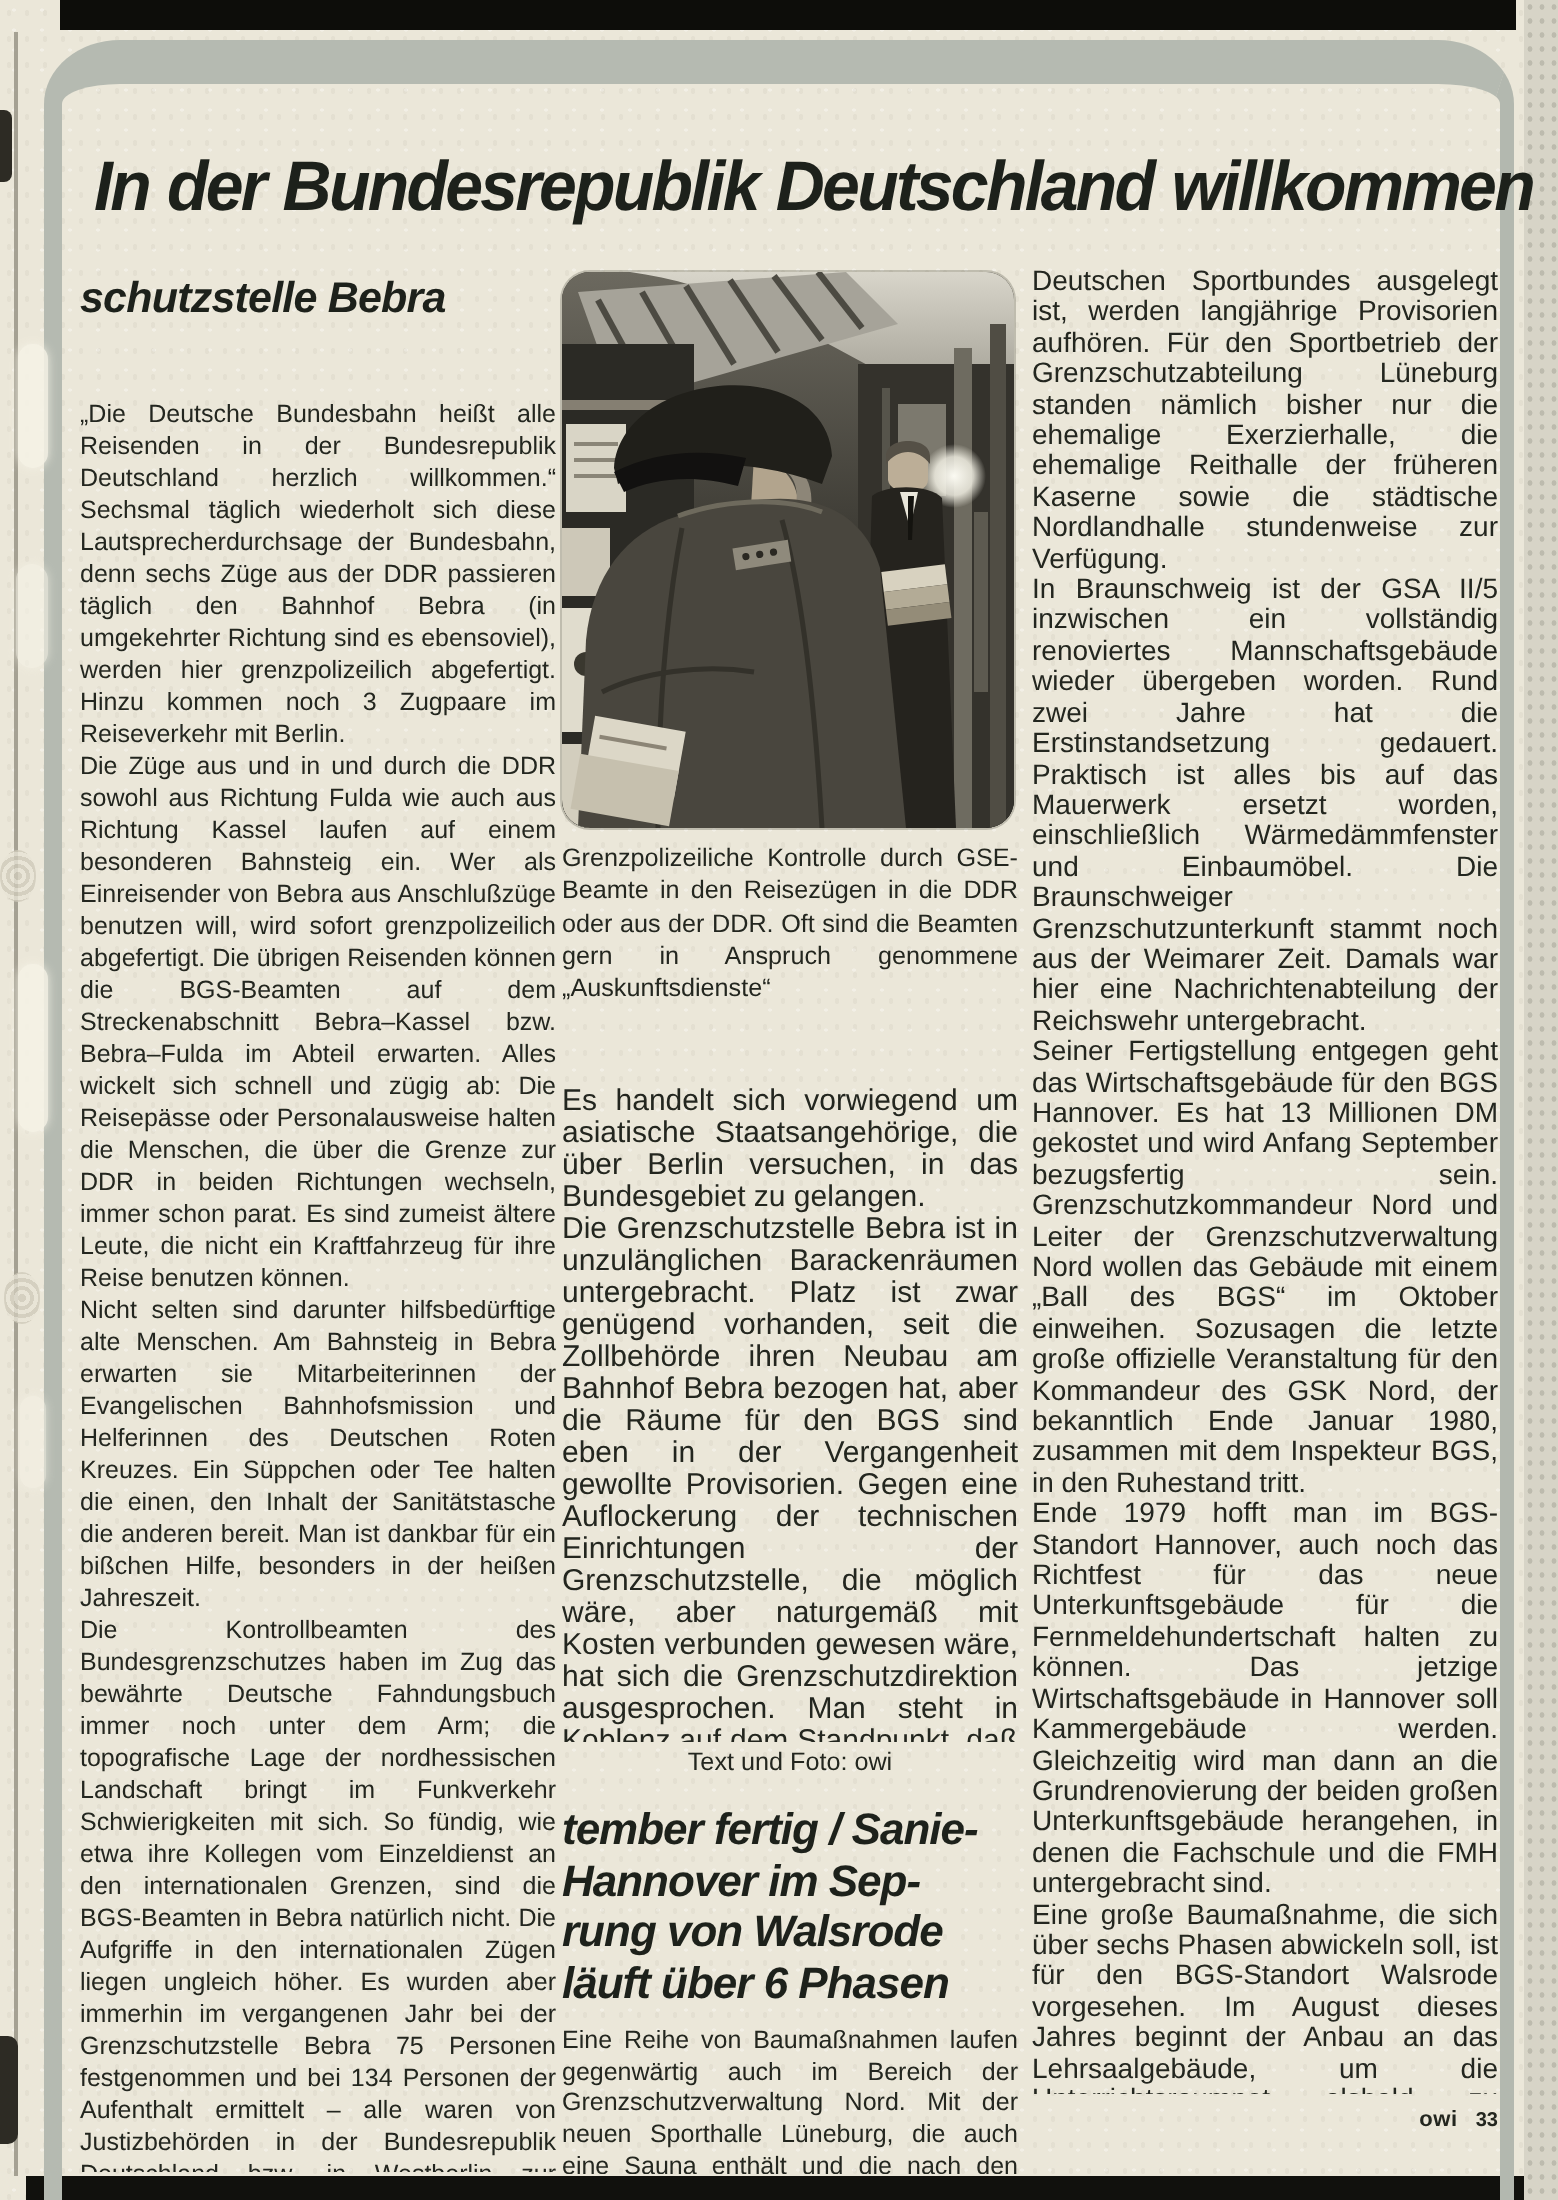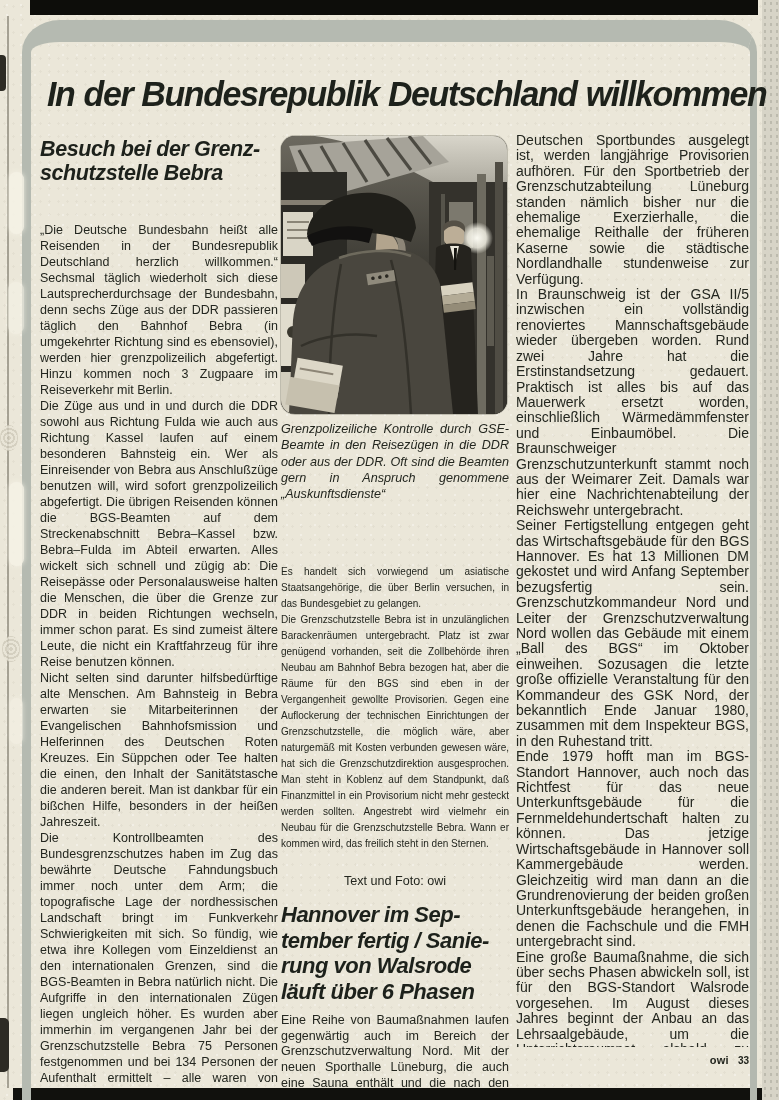--- a/index.html
+++ b/index.html
@@ -44,23 +44,23 @@
     transform:scaleX(.97);transform-origin:left center;white-space:nowrap;
   }
   .col{position:absolute;font-size:12.5px;line-height:16px;text-align:justify;}
   .col p{margin:0;hyphens:auto;-webkit-hyphens:auto;}
   .col1{left:40px;top:138px;width:238px;height:948px;overflow:hidden;}
   .a1-heading{font-size:21.5px;line-height:23.5px;letter-spacing:-.4px;margin-bottom:37px;}
   .col2{left:281px;top:136px;width:228px;height:951px;}
   .photo-frame{position:absolute;left:0;top:0;width:226px;height:278px;border-radius:14px;
     overflow:hidden;background:#3a3834;box-shadow:0 0 0 1px rgba(60,58,48,.25);}
   .photo-frame svg{display:block;width:226px;height:278px;}
-  .caption{position:absolute;left:0;top:285px;width:228px;font-style:italic;font-size:12.6px;line-height:16.3px;text-align:justify;}
+  .caption{position:absolute;left:0;top:285px;width:228px;font-size:12.6px;line-height:16.3px;text-align:justify;}
   .caption p{margin:0;}
-  .col2-body{position:absolute;left:0;top:428px;width:228px;height:328px;overflow:hidden;text-align:justify;font-size:10px;line-height:16px;}
+  .col2-body{position:absolute;left:0;top:407px;width:228px;height:328px;overflow:hidden;text-align:justify;font-size:15px;line-height:16px;}
   .col2-body p{margin:0;hyphens:auto;}
   .byline{position:absolute;left:0;top:737px;width:228px;text-align:center;font-size:12.6px;}
   .a2-headline{position:absolute;left:0;top:766px;width:232px;font-size:22px;line-height:25.5px;letter-spacing:-.5px;white-space:nowrap;}
   .a2-intro{position:absolute;left:0;top:877px;width:228px;height:74px;overflow:hidden;text-align:justify;font-size:12.5px;line-height:15.7px;}
   .a2-intro p{margin:0;hyphens:auto;}
   .col3{left:516px;top:133px;width:233px;height:914px;overflow:hidden;font-size:14px;line-height:15.4px;}
   .page-footer{position:absolute;left:516px;top:1050px;width:233px;text-align:right;color:#23261f;}
   .page-credit{font-size:11px;font-weight:bold;letter-spacing:.3px;}
   .page-number{font-size:10px;font-weight:bold;margin-left:9px;}
 </style>
@@ -80,21 +80,20 @@
   <div class="smudge s4"></div>
   <div class="corner-mark m-top"></div>
   <div class="corner-mark m-bottom"></div>
   <div class="blotch"></div>
   <div class="blotch b2"></div>
 
   <div class="page-title headline-ink">In der Bundesrepublik Deutschland willkommen</div>
 
   <div class="col col1">
     <div class="a1-heading headline-ink">
-      <div>Besuch bei der Grenz-</div>
       <div>schutzstelle Bebra</div>
     </div>
     <p lang="de">„Die Deutsche Bundesbahn heißt alle Reisenden in der Bundesrepublik Deutschland herzlich willkommen.“ Sechsmal täglich wiederholt sich diese Lautsprecherdurchsage der Bundesbahn, denn sechs Züge aus der DDR passieren täglich den Bahnhof Bebra (in umgekehrter Richtung sind es ebensoviel), werden hier grenzpolizeilich abgefertigt. Hinzu kommen noch 3 Zugpaare im Reiseverkehr mit Berlin.</p>
     <p lang="de">Die Züge aus und in und durch die DDR sowohl aus Richtung Fulda wie auch aus Richtung Kassel laufen auf einem besonderen Bahnsteig ein. Wer als Einreisender von Bebra aus Anschlußzüge benutzen will, wird sofort grenzpolizeilich abgefertigt. Die übrigen Reisenden können die BGS-Beamten auf dem Streckenabschnitt Bebra–Kassel bzw. Bebra–Fulda im Abteil erwarten. Alles wickelt sich schnell und zügig ab: Die Reisepässe oder Personalausweise halten die Menschen, die über die Grenze zur DDR in beiden Richtungen wechseln, immer schon parat. Es sind zumeist ältere Leute, die nicht ein Kraftfahrzeug für ihre Reise benutzen können.</p>
     <p lang="de">Nicht selten sind darunter hilfsbedürftige alte Menschen. Am Bahnsteig in Bebra erwarten sie Mitarbeiterinnen der Evangelischen Bahnhofsmission und Helferinnen des Deutschen Roten Kreuzes. Ein Süppchen oder Tee halten die einen, den Inhalt der Sanitätstasche die anderen bereit. Man ist dankbar für ein bißchen Hilfe, besonders in der heißen Jahreszeit.</p>
     <p lang="de">Die Kontrollbeamten des Bundesgrenzschutzes haben im Zug das bewährte Deutsche Fahndungsbuch immer noch unter dem Arm; die topografische Lage der nordhessischen Landschaft bringt im Funkverkehr Schwierigkeiten mit sich. So fündig, wie etwa ihre Kollegen vom Einzeldienst an den internationalen Grenzen, sind die BGS-Beamten in Bebra natürlich nicht. Die Aufgriffe in den internationalen Zügen liegen ungleich höher. Es wurden aber immerhin im vergangenen Jahr bei der Grenzschutzstelle Bebra 75 Personen festgenommen und bei 134 Personen der Aufenthalt ermittelt – alle waren von Justizbehörden in der Bundesrepublik Deutschland bzw. in Westberlin zur Festnahme oder zur Aufenthaltsermittlung ausgeschrieben. Gegen 286 Ausländer mußte in 1978 Strafanzeige wegen unerlaubten Aufenthaltes im Geltungsbereich des Ausländergesetzes erstattet werden, in 174 Fällen wurde wegen des dringenden Verdachts der beabsichtigten, nicht genehmigten Aufnahme einer Erwerbstätigkeit in der Bundesrepublik Deutschland die Einreise verwehrt.</p>
   </div>
 
   <div class="col col2">
 
@@ -194,22 +193,22 @@
     </div>
 
     <div class="col2-body">
       <p lang="de">Es handelt sich vorwiegend um asiatische Staatsangehörige, die über Berlin versuchen, in das Bundesgebiet zu gelangen.</p>
       <p lang="de">Die Grenzschutzstelle Bebra ist in unzulänglichen Barackenräumen untergebracht. Platz ist zwar genügend vorhanden, seit die Zollbehörde ihren Neubau am Bahnhof Bebra bezogen hat, aber die Räume für den BGS sind eben in der Vergangenheit gewollte Provisorien. Gegen eine Auflockerung der technischen Einrichtungen der Grenzschutzstelle, die möglich wäre, aber naturgemäß mit Kosten verbunden gewesen wäre, hat sich die Grenzschutzdirektion ausgesprochen. Man steht in Koblenz auf dem Standpunkt, daß Finanzmittel in ein Provisorium nicht mehr gesteckt werden sollten. Angestrebt wird vielmehr ein Neubau für die Grenzschutzstelle Bebra. Wann er kommen wird, das freilich steht in den Sternen.</p>
     </div>
 
     <div class="byline">Text und Foto: owi</div>
 
     <div class="a2-headline headline-ink">
+      <div>tember fertig / Sanie-</div>
       <div>Hannover im Sep-</div>
-      <div>tember fertig / Sanie-</div>
       <div>rung von Walsrode</div>
       <div>läuft über 6 Phasen</div>
     </div>
 
     <div class="a2-intro">
       <p lang="de">Eine Reihe von Baumaßnahmen laufen gegenwärtig auch im Bereich der Grenzschutzverwaltung Nord. Mit der neuen Sporthalle Lüneburg, die auch eine Sauna enthält und die nach den Normen des</p>
     </div>
   </div>
 
   <div class="col col3">

